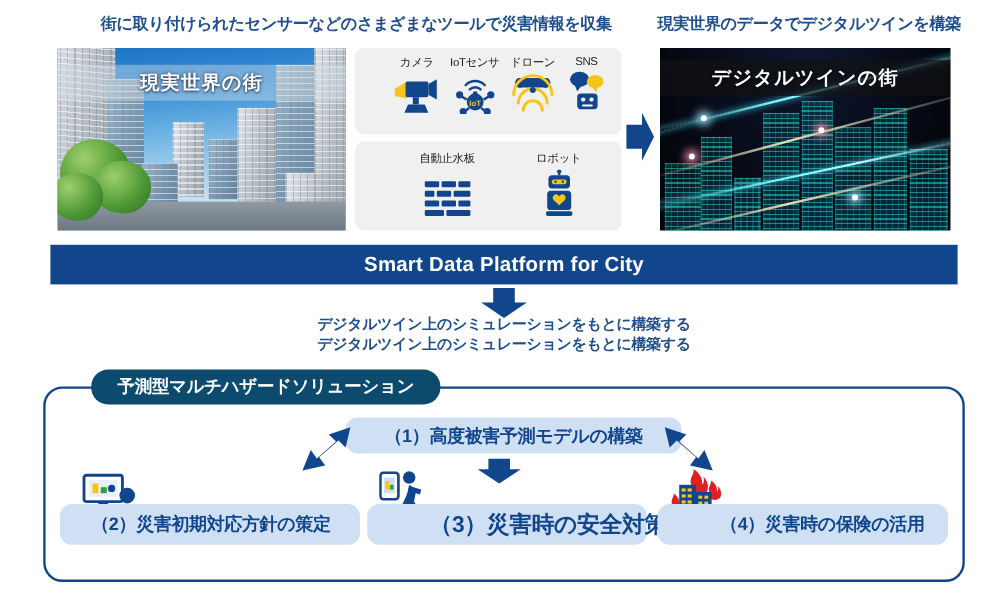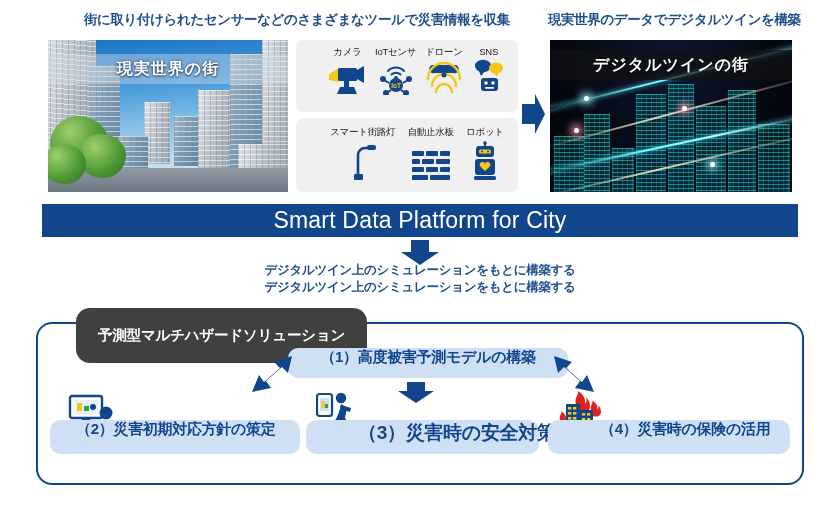--- a/index.html
+++ b/index.html
@@ -112,48 +112,48 @@
   .dband span{color:#fff;font-weight:bold;font-size:16px;letter-spacing:1px;
               text-shadow:0 1px 3px rgba(0,0,0,.9);}
 
   
   #platform-bar{
     position:absolute;left:42px;top:204px;width:756px;height:33px;
     background:#12468c;
     display:flex;align-items:center;justify-content:center;
   }
   #platform-bar span{
-    color:#ffffff;font-weight:normal;font-size:23px;letter-spacing:.2px;
+    color:#ffffff;font-weight:bold;font-size:17px;letter-spacing:.2px;
   }
 
   
   #arrow-down-main{position:absolute;left:400px;top:240px;width:40px;height:26px;}
   .caption{
     position:absolute;left:0;right:0;
     text-align:center;color:#1f4e8c;font-weight:bold;font-size:12.5px;
     letter-spacing:-.3px;
   }
   #caption-l1{top:262px;}
   #caption-l2{top:279px;}
 
   
   #solution-frame{
     position:absolute;left:36px;top:322px;width:768px;height:163px;
     border:2.5px solid #12468c;border-radius:16px;box-sizing:border-box;
   }
   #solution-title{
     position:absolute;left:76px;top:308px;
-    background:#404040;color:#fff;font-weight:bold;font-size:14.5px;
-    padding:18px 22px;border-radius:14px;letter-spacing:-.2px;white-space:nowrap;
+    background:#0c4a6e;color:#fff;font-weight:bold;font-size:14.5px;
+    padding:5px 22px;border-radius:14px;letter-spacing:-.2px;white-space:nowrap;
   }
 
   
   .pill{
     position:absolute;background:#cfe0f5;border-radius:10px;
-    display:flex;align-items:flex-start;
+    display:flex;align-items:center;
     color:#12468c;font-weight:bold;letter-spacing:-.3px;white-space:nowrap;
   }
   #item1{left:288px;top:348px;width:280px;height:30px;justify-content:center;font-size:15px;}
 
   #arrow-diag-left{position:absolute;left:250px;top:352px;width:44px;height:42px;}
   #arrow-diag-right{position:absolute;left:552px;top:352px;width:44px;height:42px;}
   #arrow-down-sub{position:absolute;left:396px;top:382px;width:40px;height:22px;}
 
   
   #item2{left:50px;top:420px;width:250px;height:34px;padding-left:26px;box-sizing:border-box;font-size:15px;}
@@ -266,30 +266,20 @@
             </svg>
           </div>
         </div>
 
       </div>
     </div>
 
     <div class="tool-card" id="tool-card-2">
       <div class="trow" style="top:8px;">
 
-        <div class="tcell">
-          <div class="tlabel">スマート街路灯</div>
-          <div class="ticon" style="height:40px;">
-            <svg width="30" height="40" viewBox="0 0 30 40">
-              <path d="M10 38 V14 a7 7 0 0 1 7 -7 h4" fill="none" stroke="#12468c" stroke-width="2.6"></path>
-              <rect x="19" y="4" width="9" height="5" rx="2" fill="#12468c"></rect>
-              <rect x="6" y="33" width="9" height="6" rx="1.2" fill="#12468c"></rect>
-            </svg>
-          </div>
-        </div>
 
         <div class="tcell">
           <div class="tlabel">自動止水板</div>
           <div class="ticon" style="height:40px;">
             <svg width="40" height="36" viewBox="0 0 40 36">
               <g fill="#12468c">
                 <rect x="1" y="6" width="12" height="5" rx="1"></rect>
                 <rect x="15" y="6" width="12" height="5" rx="1"></rect>
                 <rect x="29" y="6" width="10" height="5" rx="1"></rect>
                 <rect x="1" y="14" width="8" height="5" rx="1"></rect>

